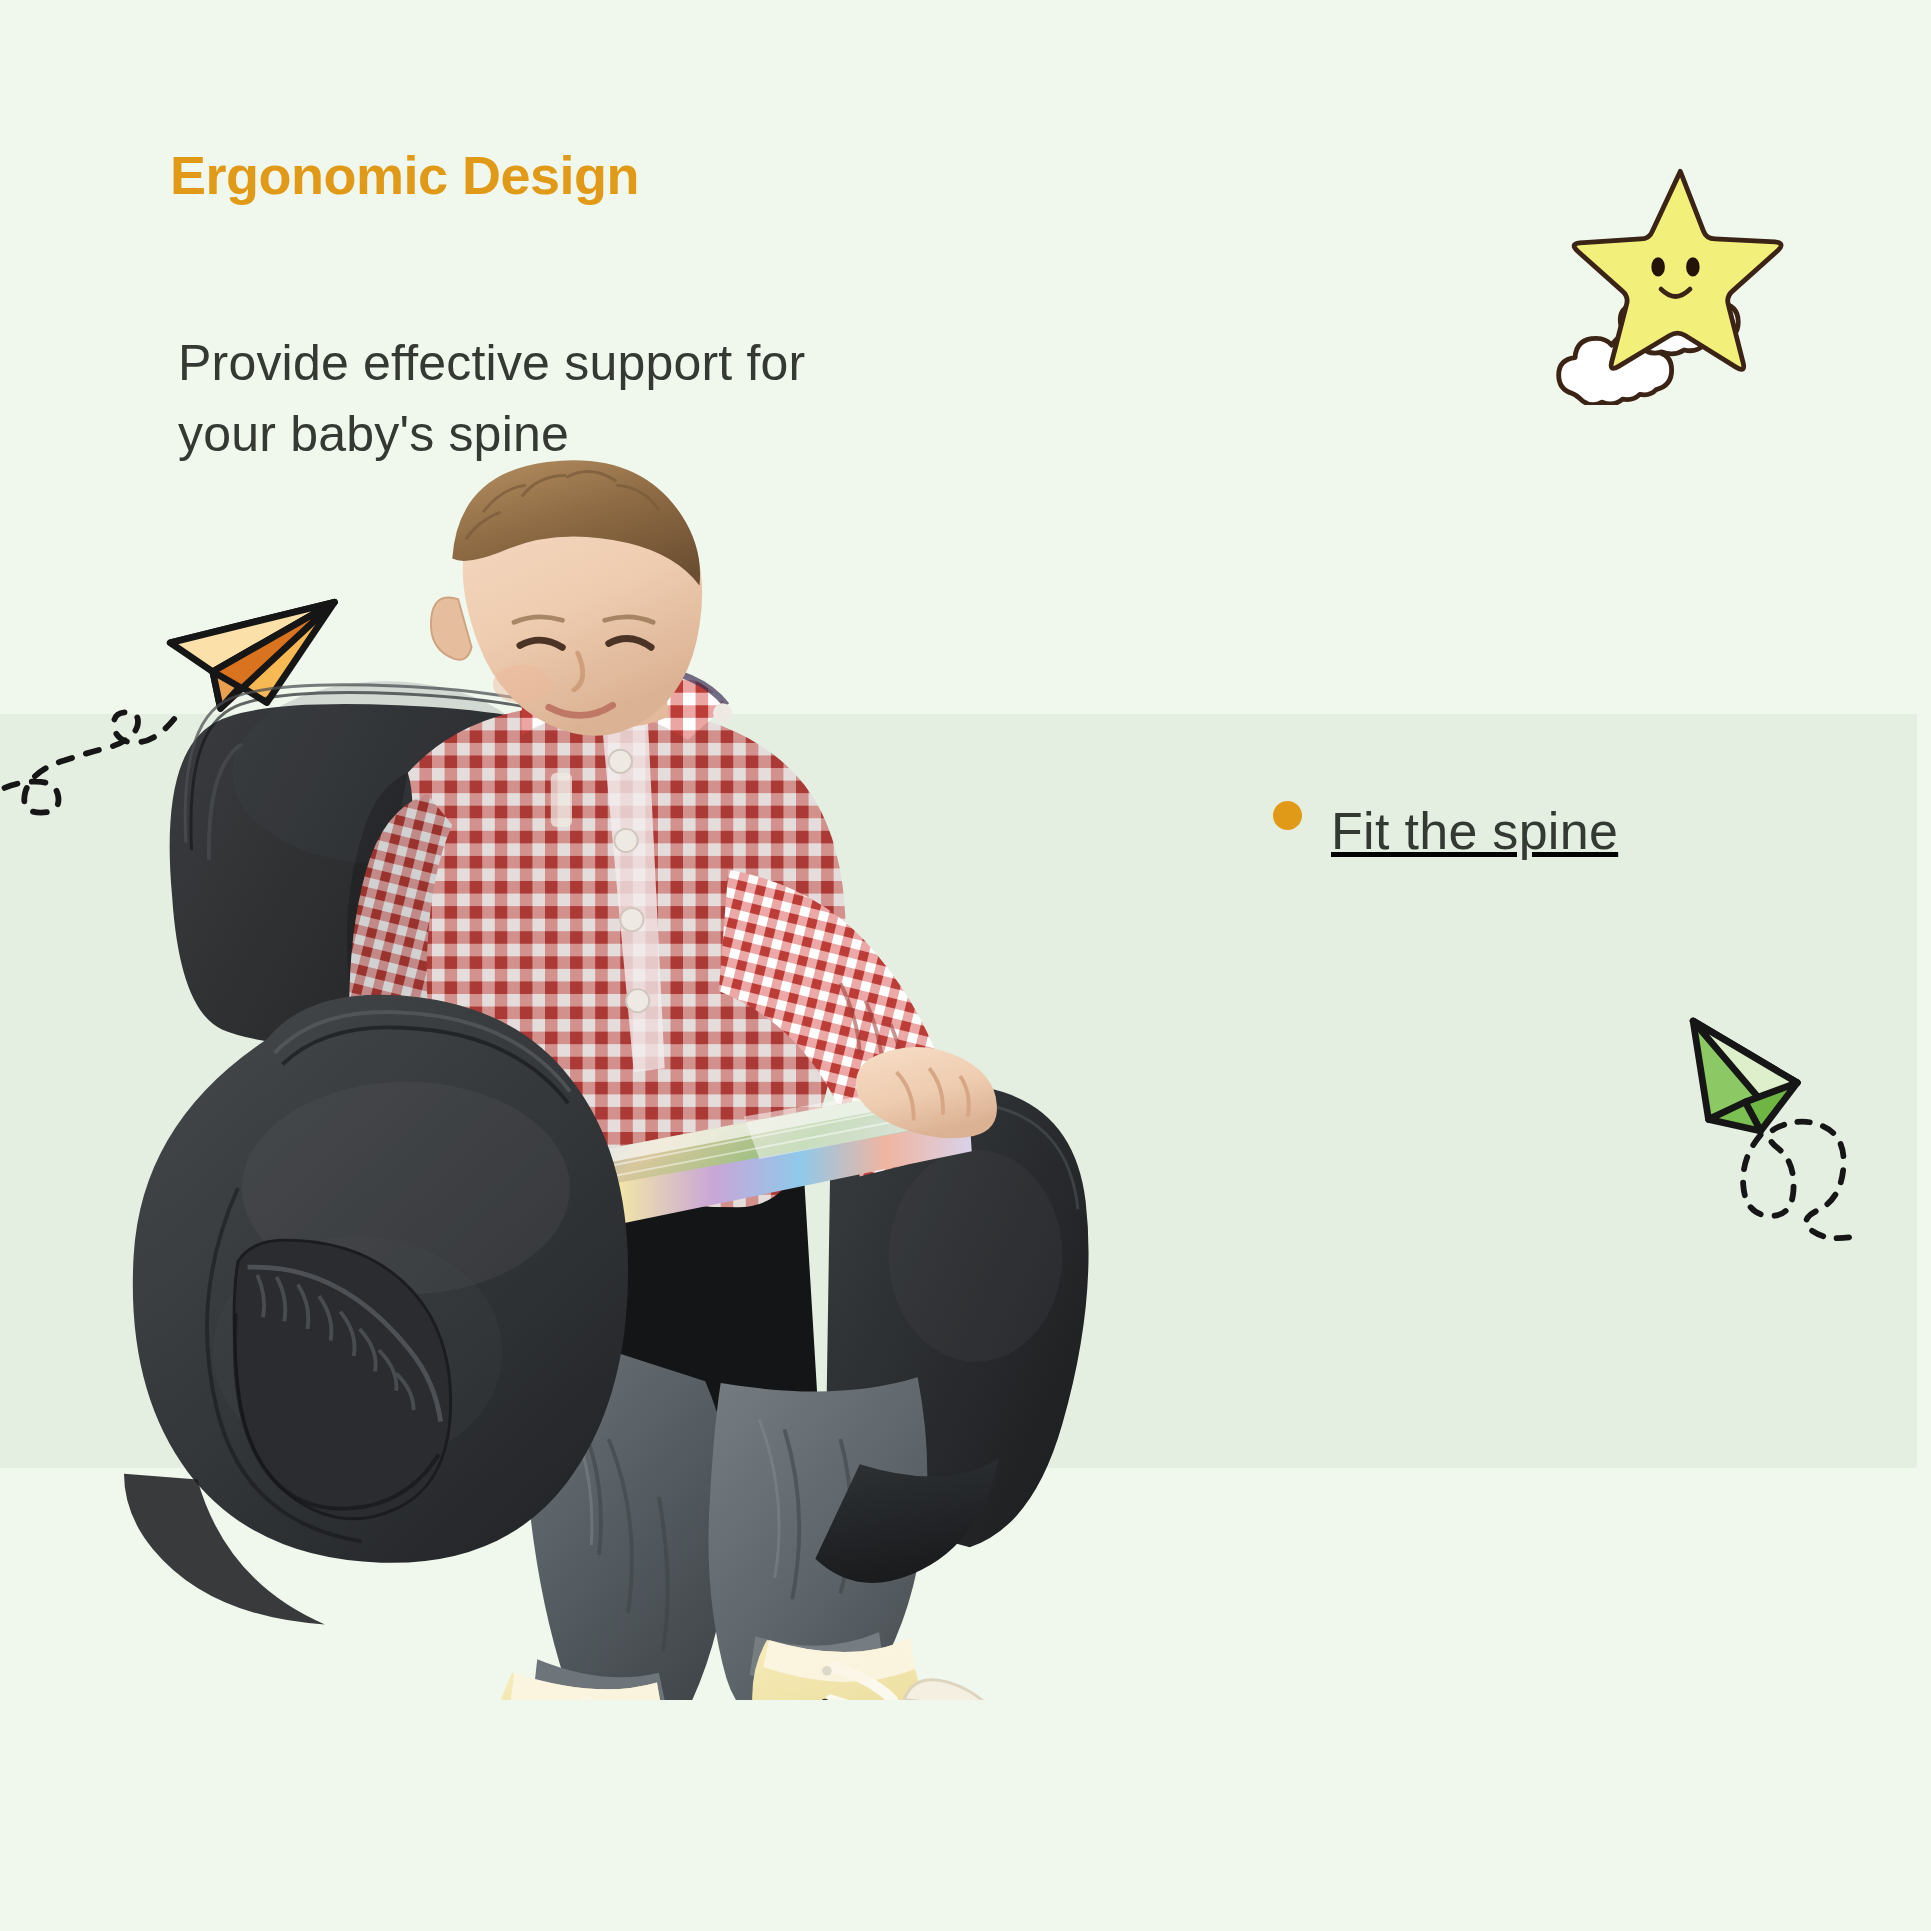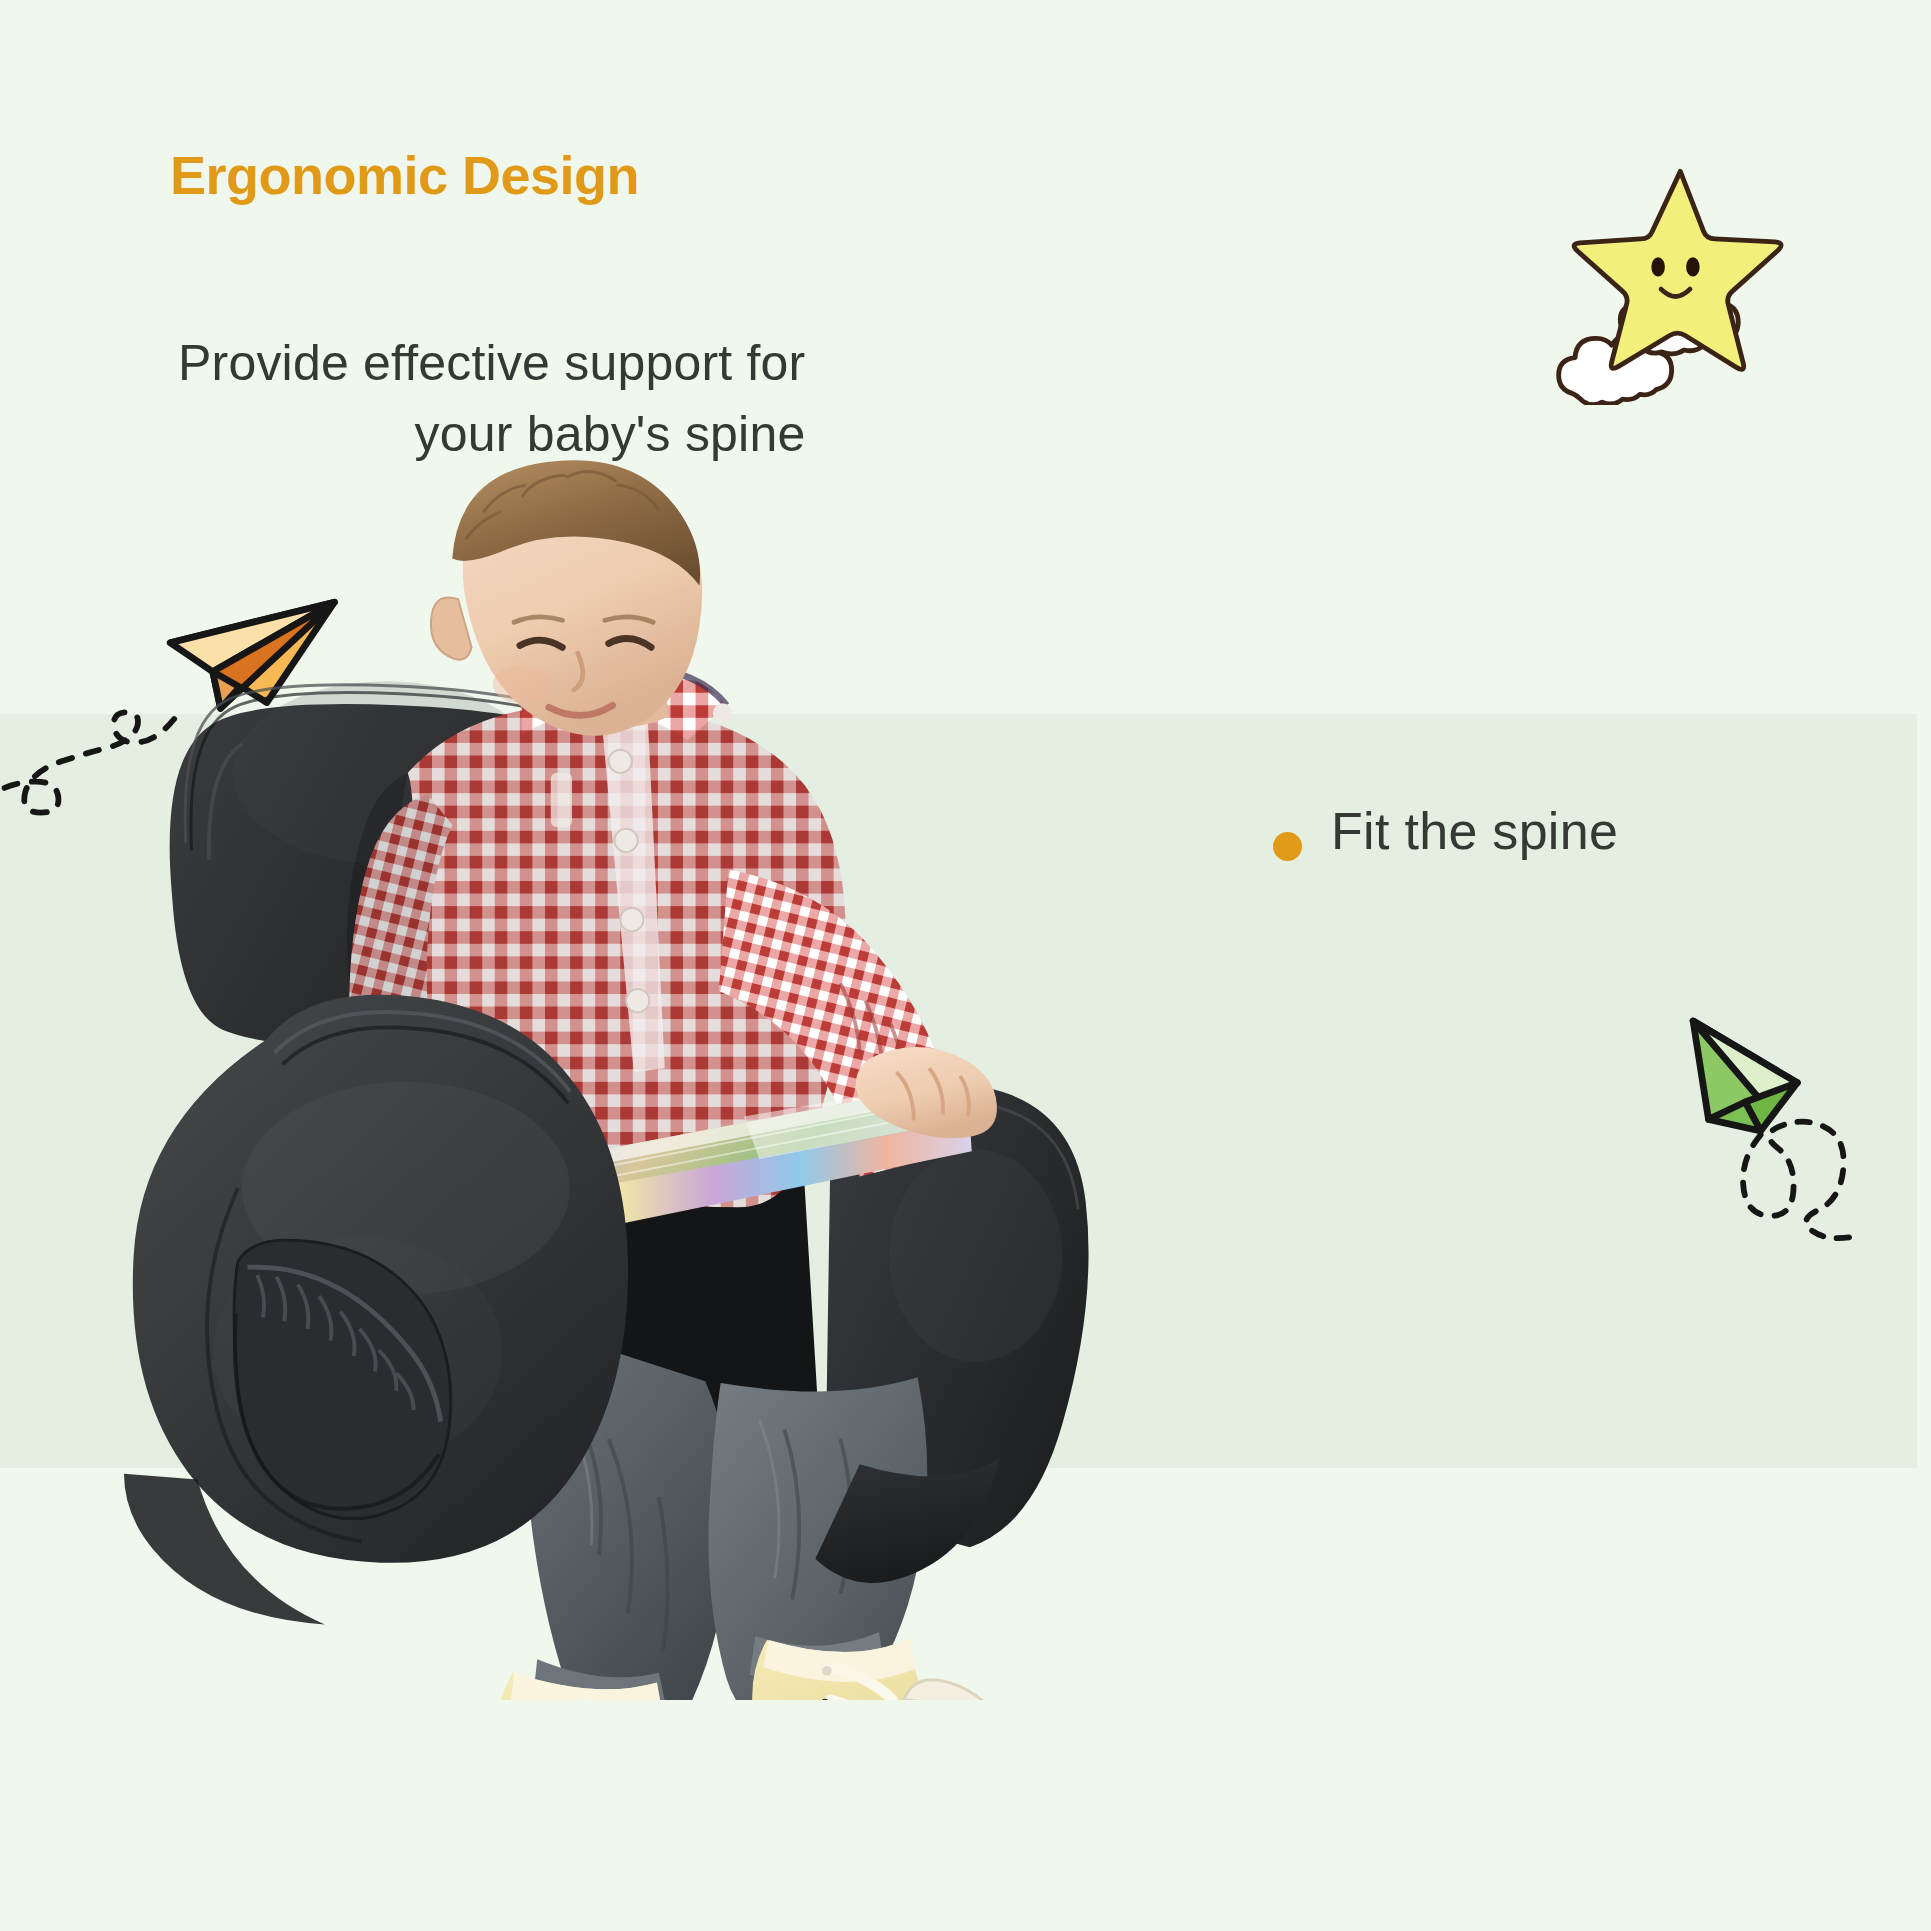--- a/index.html
+++ b/index.html
@@ -24,27 +24,26 @@
     position:absolute; left:170px; top:147px;
     font-size:54px; font-weight:bold; letter-spacing:-0.5px;
     color:#E19A18; line-height:1.05; white-space:nowrap;
     font-family:"Liberation Sans", sans-serif;
   }
   .subtitle {
     position:absolute; left:178px; top:328px;
     font-size:50px; font-weight:300; color:#343A33;
     line-height:1.42; letter-spacing:0.2px;
     font-family:"Liberation Sans", sans-serif;
-    text-align:right;
   }
   .subtitle .line { display:block; }
 
   
   .bullets { position:absolute; left:1273px; top:801px; }
-  .bullet-row { display:flex; align-items:flex-end; margin-bottom:41px; }
+  .bullet-row { display:flex; align-items:flex-start; margin-bottom:41px;text-decoration:underline; }
   .bullet-dot {
     width:29px; height:29px; border-radius:50%;
     background:#E19A18; flex:0 0 auto; margin-right:29px;
   }
   .bullet-text {
     font-size:52px; font-weight:300; color:#343A33;
     letter-spacing:0.3px; white-space:nowrap;
     font-family:"Liberation Sans", sans-serif;
   }
 

